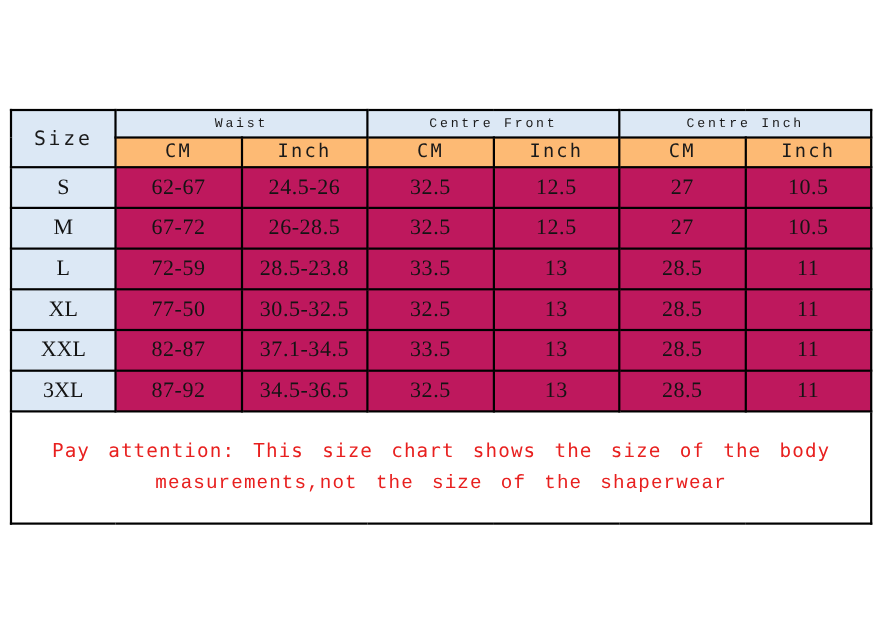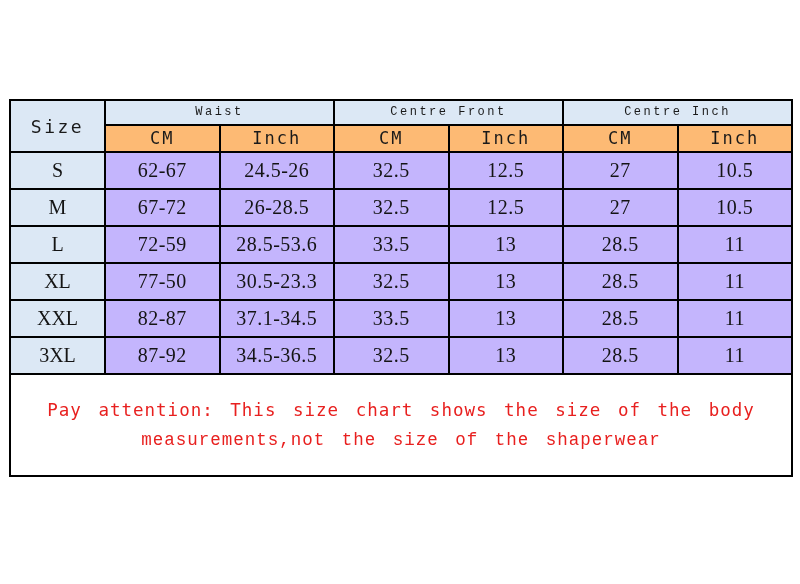--- a/index.html
+++ b/index.html
@@ -66,21 +66,21 @@
   }
   
   .sz {
     background: #dce8f5;
     font-family: "Liberation Serif", "DejaVu Serif", serif;
     font-size: 20px;
     color: #141414;
     height: 35px;
   }
   .val {
-    background: #c4b5fd;
+    background: #be185d;
     font-family: "Liberation Serif", "DejaVu Serif", serif;
     font-size: 20px;
     color: #141414;
     height: 35px;
     letter-spacing: 0.5px;
   }
   .note-cell {
     background: #ffffff;
     height: 100px;
     padding: 0 6px;
@@ -144,30 +144,30 @@
         <td class="val">67-72</td>
         <td class="val">26-28.5</td>
         <td class="val">32.5</td>
         <td class="val">12.5</td>
         <td class="val">27</td>
         <td class="val">10.5</td>
       </tr>
       <tr>
         <td class="sz">L</td>
         <td class="val">72-59</td>
-        <td class="val">28.5-53.6</td>
+        <td class="val">28.5-23.8</td>
         <td class="val">33.5</td>
         <td class="val">13</td>
         <td class="val">28.5</td>
         <td class="val">11</td>
       </tr>
       <tr>
         <td class="sz">XL</td>
         <td class="val">77-50</td>
-        <td class="val">30.5-23.3</td>
+        <td class="val">30.5-32.5</td>
         <td class="val">32.5</td>
         <td class="val">13</td>
         <td class="val">28.5</td>
         <td class="val">11</td>
       </tr>
       <tr>
         <td class="sz">XXL</td>
         <td class="val">82-87</td>
         <td class="val">37.1-34.5</td>
         <td class="val">33.5</td>

